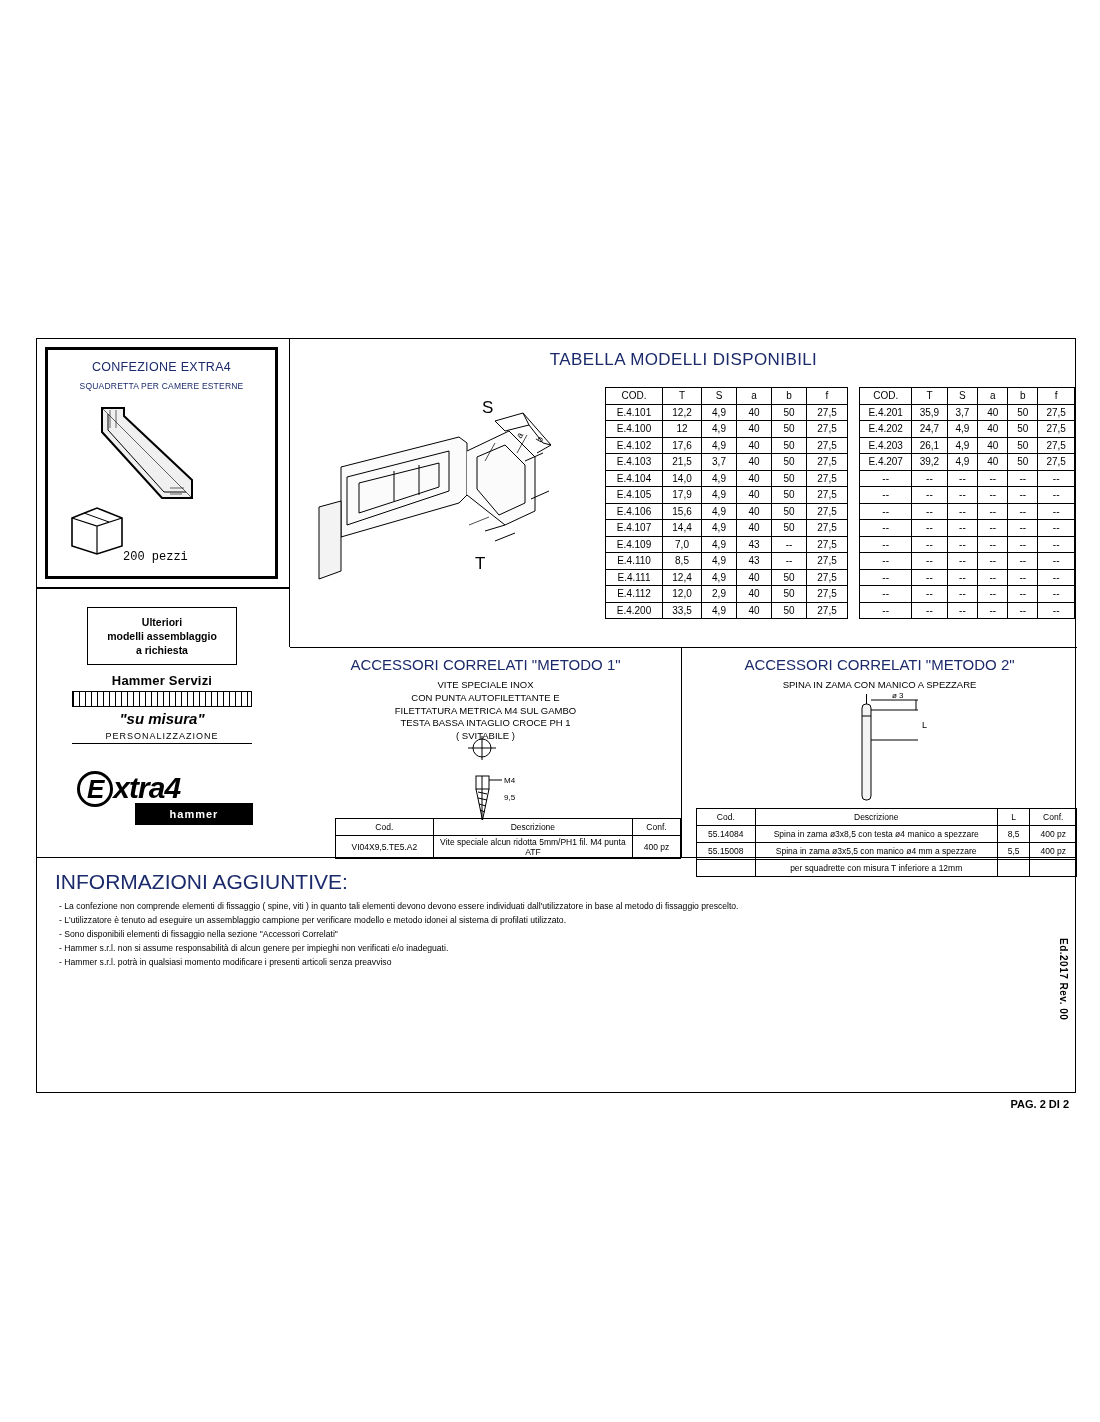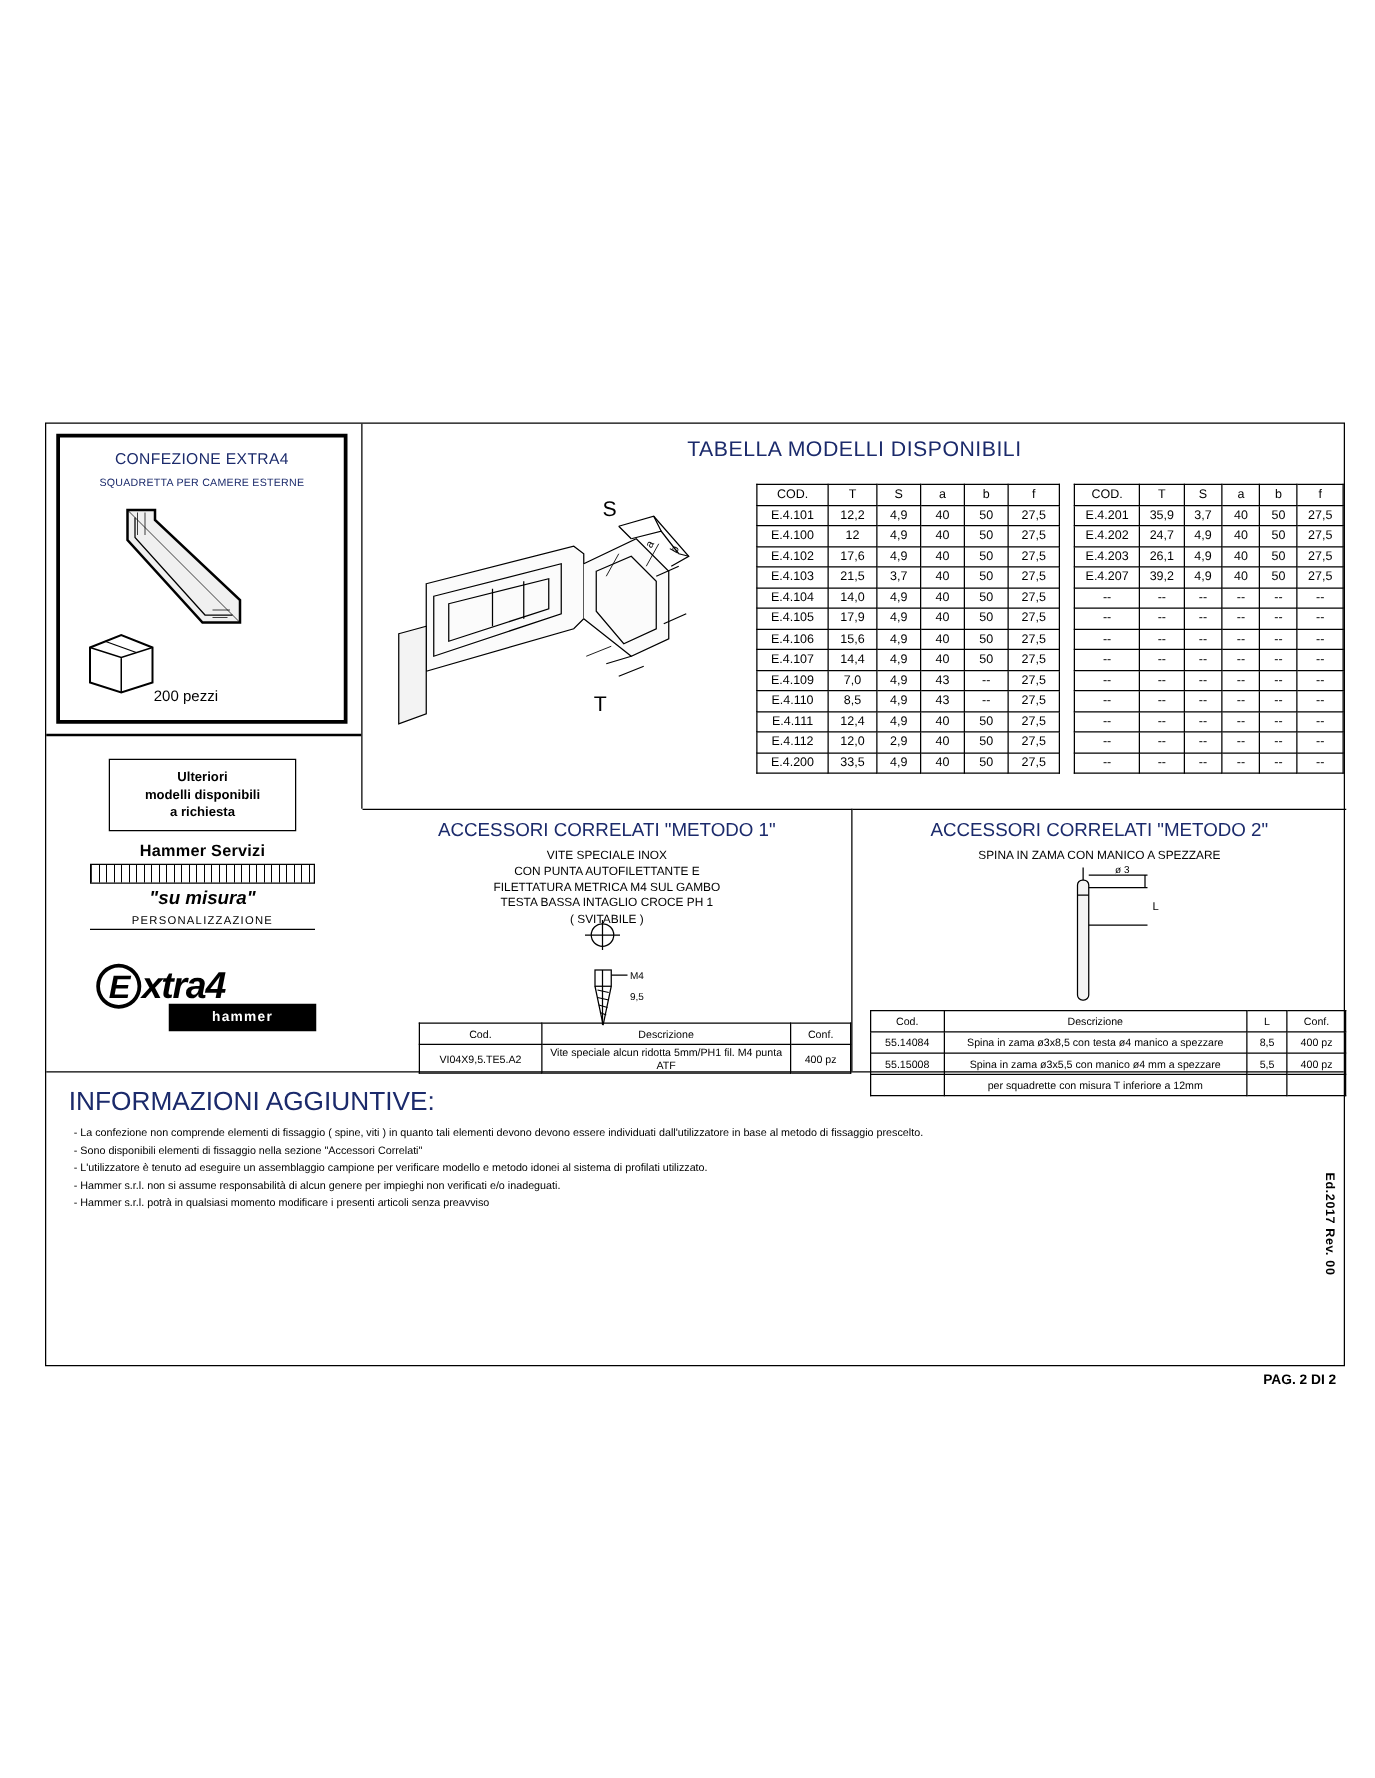--- a/index.html
+++ b/index.html
@@ -7,21 +7,21 @@
   .sheet{position:absolute;left:36px;top:338px;width:1040px;height:755px;border:1.5px solid #000;box-sizing:border-box;}
 
   
   .top{position:absolute;left:0;top:0;width:100%;height:308px;}
   .leftcol{position:absolute;left:0;top:0;width:253px;height:100%;border-right:1.5px solid #000;box-sizing:border-box;}
   .conf-box{position:absolute;left:8px;top:8px;width:233px;height:232px;border:3px solid #000;box-sizing:border-box;}
   .conf-title{text-align:center;font-size:12.5px;color:#1b2a6b;margin-top:10px;letter-spacing:.3px;}
   .conf-sub{text-align:center;font-size:8.5px;color:#1b2a6b;margin-top:7px;letter-spacing:.2px;}
   .bracket-svg{position:absolute;left:48px;top:52px;}
   .box-svg{position:absolute;left:18px;top:150px;}
-  .pezzi{position:absolute;left:75px;top:200px;font-size:12px;}
+  .pezzi{position:absolute;left:75px;top:200px;font-size:12px;font-family:Liberation Mono, monospace;}
   .leftcol .sep{position:absolute;left:0;top:248px;width:100%;height:1.5px;background:#000;}
   .ulteriori{position:absolute;left:50px;top:268px;width:150px;height:58px;border:1px solid #000;box-sizing:border-box;
              display:flex;flex-direction:column;align-items:center;justify-content:center;font-size:10.5px;font-weight:bold;line-height:1.35;text-align:center;}
 
   
   .tab-head{position:absolute;left:253px;top:0;width:787px;text-align:center;font-size:17px;color:#1b2a6b;padding-top:11px;letter-spacing:.4px;}
   .sketch{position:absolute;left:262px;top:52px;width:270px;height:230px;}
   .tbl{border-collapse:collapse;font-size:10px;}
   .tbl td,.tbl th{border:1px solid #000;text-align:center;height:15.5px;padding:0 2px;font-weight:normal;}
   .tbl th{font-weight:normal;}
@@ -83,21 +83,21 @@
         <svg class="box-svg" width="62" height="56" viewBox="0 0 62 56">
           <path d="M6 18 L31 8 L56 18 L56 46 L31 54 L6 46 Z" fill="#fff" stroke="#000" stroke-width="1.6"></path>
           <path d="M6 18 L31 26 L56 18 M31 26 L31 54" fill="none" stroke="#000" stroke-width="1.2"></path>
           <path d="M18 13 L43 22" stroke="#000" stroke-width="1"></path>
         </svg>
         <div class="pezzi">200 pezzi</div>
       </div>
       <div class="sep"></div>
       <div class="ulteriori">
         <span>Ulteriori</span>
-        <span>modelli disponibili</span>
+        <span>modelli assemblaggio</span>
         <span>a richiesta</span>
       </div>
     </div>
 
     <div class="tab-head">TABELLA MODELLI DISPONIBILI</div>
 
     <svg class="sketch" viewBox="0 0 270 230">
       <g fill="none" stroke="#000" stroke-width="1">
         <path d="M42 76 L160 46 L168 52 L168 104 L160 112 L42 146 Z" fill="#fbfbfb"></path>
         <path d="M48 86 L150 60 L150 100 L48 134 Z"></path>
@@ -465,22 +465,22 @@
     <div class="logo-txt">
       <span style="display:inline-block;border:3px solid #000;border-radius:50%;padding:0 7px;font-size:26px;line-height:30px;">E</span><span>xtra4</span>
     </div>
     <div class="logo-bar">hammer</div>
   </div>
 
   <div class="infobar">
     <div class="info-title">INFORMAZIONI AGGIUNTIVE:</div>
     <ul class="info-list" id="infolist">
         <li>- La confezione non comprende elementi di fissaggio ( spine, viti ) in quanto tali elementi devono devono essere individuati dall'utilizzatore in base al metodo di fissaggio prescelto.</li>
+        <li>- L'utilizzatore è tenuto ad eseguire un assemblaggio campione per verificare modello e metodo idonei al sistema di profilati utilizzato.</li>
         <li>- Sono disponibili elementi di fissaggio nella sezione "Accessori Correlati"</li>
-        <li>- L'utilizzatore è tenuto ad eseguire un assemblaggio campione per verificare modello e metodo idonei al sistema di profilati utilizzato.</li>
         <li>- Hammer s.r.l. non si assume responsabilità di alcun genere per impieghi non verificati e/o inadeguati.</li>
         <li>- Hammer s.r.l. potrà in qualsiasi momento modificare i presenti articoli senza preavviso</li>
       </ul>
     <div class="rev">Ed.2017 Rev. 00</div>
     <div class="pag">PAG. 2 DI 2</div>
   </div>
 
 </div>
 
 </body></html>

